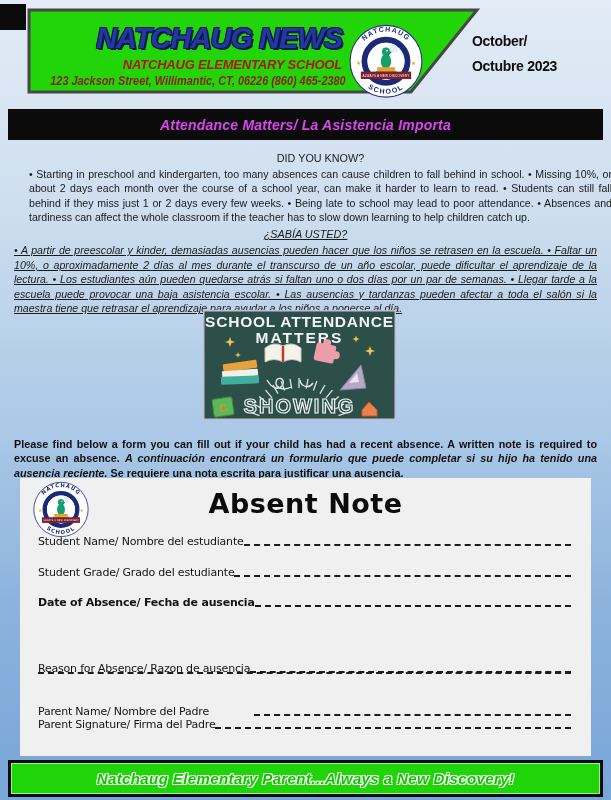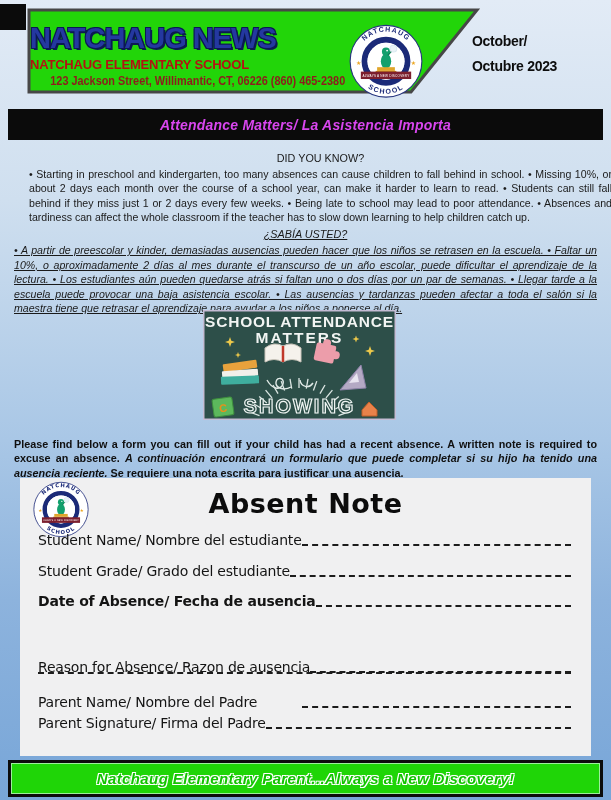--- a/index.html
+++ b/index.html
@@ -5,21 +5,21 @@
   html,body{margin:0;padding:0;}
   .page{
     position:relative;width:611px;height:800px;overflow:hidden;
     font-family:"Liberation Sans","DejaVu Sans",sans-serif;
     background:linear-gradient(180deg,#e2ebf6 0%,#cfdfef 25%,#a9c7e6 55%,#8db3dd 75%,#78a6d8 100%);
   }
   
   .corner-block{position:absolute;left:0;top:4px;width:26px;height:26px;background:#0b0b0b;}
   .masthead{position:absolute;left:0;top:0;width:611px;height:108px;}
   .banner-svg{position:absolute;left:0;top:0;}
-  .mast-text{position:absolute;left:30px;top:22px;width:312px;text-align:left;}
+  .mast-text{position:absolute;left:30px;top:22px;width:312px;text-align:right;font-style:italic;}
   .news-title{
     font-size:29px;font-weight:bold;letter-spacing:-1px;color:#2438a0;line-height:32px;
     text-shadow:-1px -1px 0 #0c1a52,1px -1px 0 #0c1a52,-1px 1px 0 #0c1a52,2px 2px 0 #0c1a52;
     white-space:nowrap;
   }
   .school-line{font-size:13px;font-weight:bold;color:#b31312;letter-spacing:-0.2px;margin-top:3px;white-space:nowrap;}
   .address-line{font-size:12.5px;font-weight:bold;color:#8e1d1d;white-space:nowrap;transform:scaleX(0.87);transform-origin:50% 50%;margin-top:2px;}
   .logo-header{position:absolute;left:349px;top:24px;}
   .date-block{position:absolute;left:472px;top:29px;font-size:14px;font-weight:bold;color:#0d0d0d;line-height:25px;letter-spacing:-0.3px;}
   
@@ -41,21 +41,21 @@
   .intro{position:absolute;left:14px;top:426px;width:583px;font-size:10.8px;line-height:14.6px;font-weight:bold;text-align:justify;color:#101010;}
   .intro .it{font-style:italic;}
   
   .absent-box{
     position:absolute;left:20px;top:478px;width:571px;height:278px;background:#f0f0f1;
     font-family:"DejaVu Sans","Liberation Sans",sans-serif;
   }
   .logo-form{position:absolute;left:13px;top:3px;}
   .absent-title{position:absolute;left:0;top:10px;width:100%;text-align:center;font-size:27px;font-weight:bold;letter-spacing:0.5px;color:#0c0c0c;}
   .frow{position:absolute;left:18px;right:20px;height:16px;display:flex;align-items:flex-end;}
-  .flabel{font-size:14px;color:#141414;letter-spacing:-0.2px;white-space:nowrap;}
+  .flabel{font-size:11px;color:#141414;letter-spacing:-0.2px;white-space:nowrap;}
   .fline{flex:1;border-bottom:2px dashed #1c1c1c;margin-bottom:2px;}
   .fline.gap{margin-left:5px;}
   
   .footer-bar{position:absolute;left:8px;top:760px;width:595px;height:37px;background:#0c0c0c;box-sizing:border-box;padding:3px;}
   .footer-green{width:100%;height:100%;background:#1fd507;border:1px solid #9cf09c;box-sizing:border-box;display:flex;align-items:center;justify-content:center;}
   .footer-green span{
     font-size:15px;font-weight:bold;font-style:italic;color:#12c400;letter-spacing:0.4px;
     text-shadow:-1px -1px 0 #fff,1px -1px 0 #fff,-1px 1px 0 #fff,1px 1px 0 #fff;
   }
 </style>
@@ -245,21 +245,21 @@
       <span class="flabel">Date of Absence/ Fecha de ausencia</span>
       <span class="fline"></span>
     </div>
     <div class="frow" style="top:148px;margin-top:33px;">
       <span class="flabel">Reason for Absence/ Razon de ausencia</span>
       <span class="fline"></span>
     </div>
     <div class="frow" style="top:182px;">
       <span class="fline"></span>
     </div>
-    <div class="frow" style="top:216px;gap:40px;">
+    <div class="frow" style="top:224px;gap:40px;">
       <span class="flabel">Parent Name/ Nombre del Padre</span>
       <span class="fline gap"></span>
     </div>
     <div class="frow" style="top:237px;">
       <span class="flabel">Parent Signature/ Firma del Padre</span>
       <span class="fline"></span>
     </div>
   </div>
 
   <div class="footer-bar">

